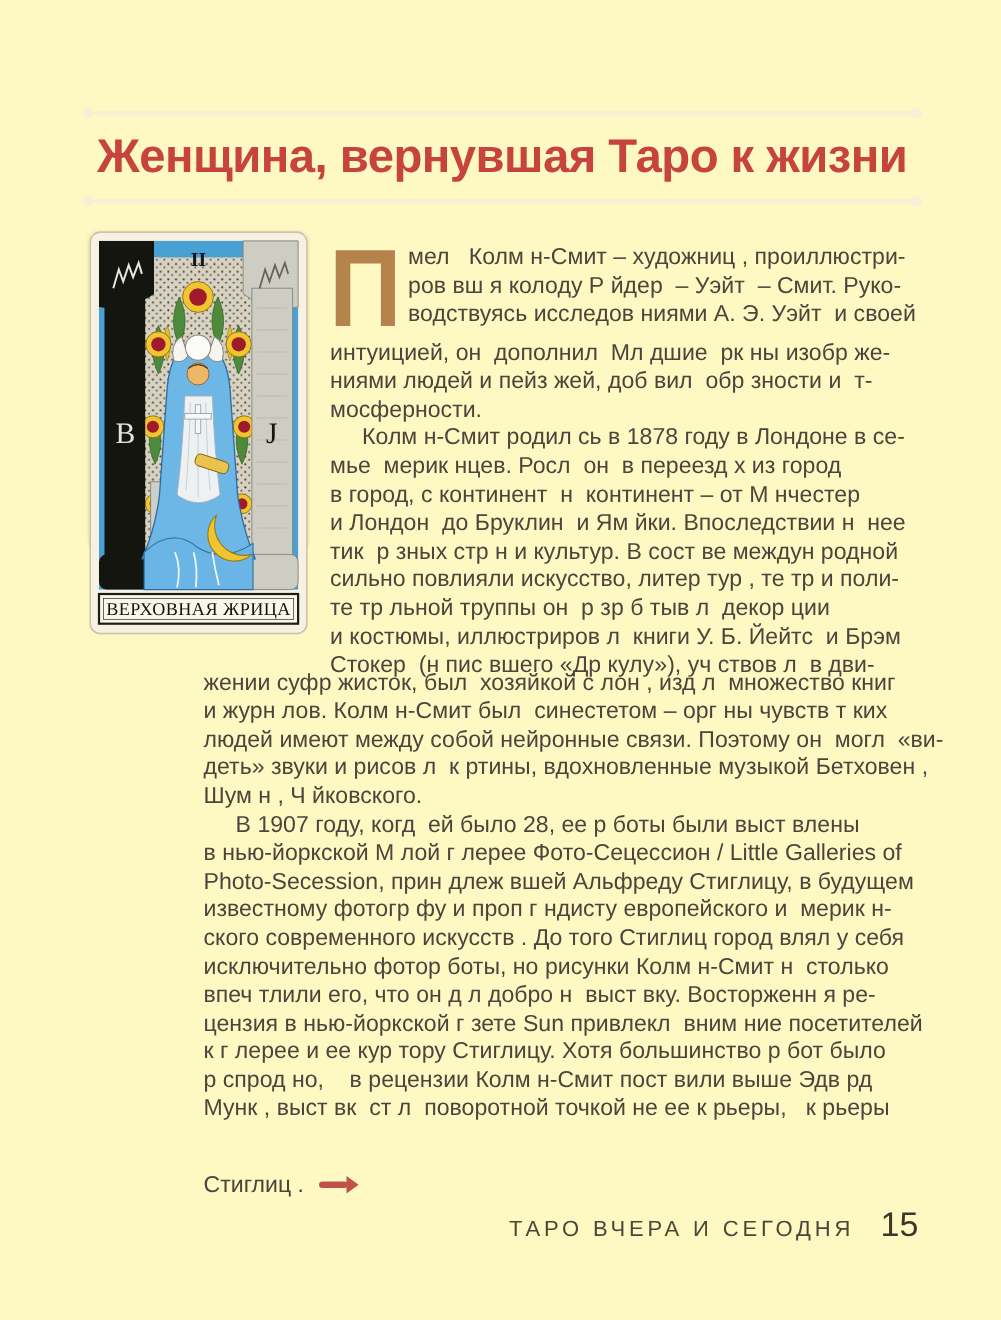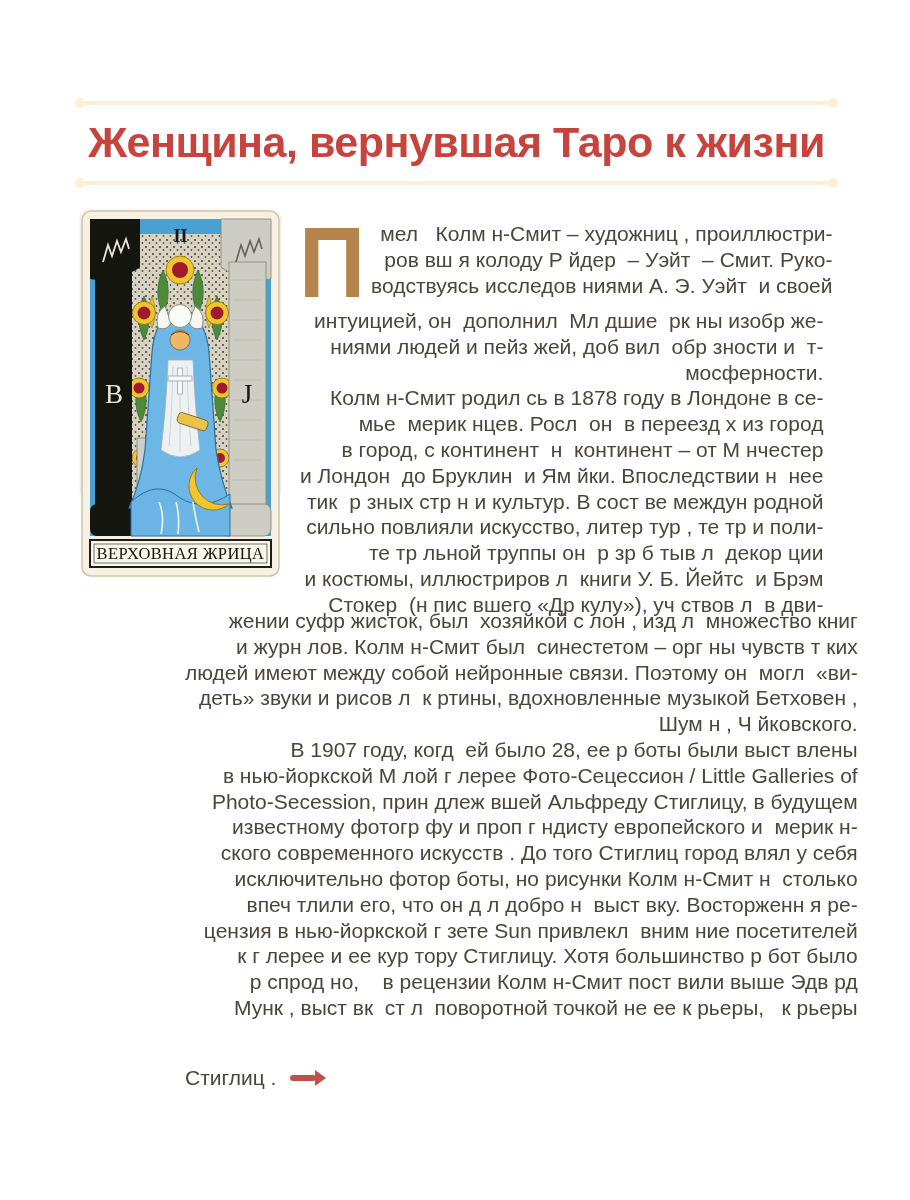--- a/index.html
+++ b/index.html
@@ -1,38 +1,38 @@
 <!DOCTYPE html>
 <html><head>
 <meta charset="utf-8">
 <style>
   html,body{margin:0;padding:0;}
   body{width:910px;height:1200px;overflow:hidden;background:#efce93;
        font-family:"Liberation Sans",sans-serif;}
-  .page{position:relative;width:910px;height:1200px;background:#ffffff;}
+  .page{position:relative;width:910px;height:1200px;background:#fef9c3;}
 
   
   .rule{position:absolute;left:78px;width:757px;height:4px;background:#f9efd5;border-radius:2px;}
   .rule-top{top:101px;}
   .rule-bottom{top:181px;}
   .rule-dot{position:absolute;top:-3px;width:10px;height:10px;border-radius:50%;background:#f9efd5;}
   .rule-dot.left{left:-3px;}
   .rule-dot.right{right:-3px;}
   h1.title{position:absolute;left:78px;top:116px;width:757px;margin:0;
            text-align:center;font-size:43px;line-height:52px;font-weight:700;
            color:#c7443e;letter-spacing:-0.5px;}
 
   
   .tarot-card{position:absolute;left:81px;top:210px;width:199px;height:288px;
               box-shadow:0 1px 3px rgba(90,60,20,.25);border-radius:8px;}
   .tarot-card svg{display:block;}
 
   
   .textline{white-space:pre;height:25.8px;font-size:21px;color:#4c453c;}
-  .block{position:absolute;text-align:right;}
+  .block{position:absolute;}
   .block-a{left:371px;top:222px;}
   .block-b{left:300px;top:309px;}
   .block-c{left:185px;top:609px;}
   .dropcap{position:absolute;left:299px;top:224px;font-size:100px;line-height:77px;
            font-weight:700;color:#b5834c;transform:scaleX(.92);transform-origin:left top;}
   .closing-line{position:absolute;left:185px;top:1022px;font-size:21px;color:#4c453c;white-space:pre;margin-top:44px;}
   .arrow{display:inline-block;position:relative;width:26px;height:6px;background:#c0504a;
          border-radius:3px;margin-left:14px;vertical-align:middle;margin-bottom:3px;}
   .arrow-head{position:absolute;right:-10px;top:-5px;width:0;height:0;
               border-left:11px solid #c0504a;border-top:8px solid transparent;
@@ -187,14 +187,18 @@
       <div class="textline">ского современного искусств . До того Стиглиц город влял у себя</div>
       <div class="textline">исключительно фотор боты, но рисунки Колм н-Смит н  столько</div>
       <div class="textline">впеч тлили его, что он д л добро н  выст вку. Восторженн я ре-</div>
       <div class="textline">цензия в нью-йоркской г зете Sun привлекл  вним ние посетителей</div>
       <div class="textline">к г лерее и ее кур тору Стиглицу. Хотя большинство р бот было</div>
       <div class="textline">р спрод но,    в рецензии Колм н-Смит пост вили выше Эдв рд</div>
       <div class="textline">Мунк , выст вк  ст л  поворотной точкой не ее к рьеры,   к рьеры</div>
     </div>
   <div class="closing-line"><span>Стиглиц .</span><span class="arrow"><span class="arrow-head"></span></span></div>
 
+  <div class="footer">
+    <span class="footer-label">ТАРО ВЧЕРА И СЕГОДНЯ</span>
+    <span class="footer-page">15</span>
+  </div>
 
 </div>
 
 </body></html>

